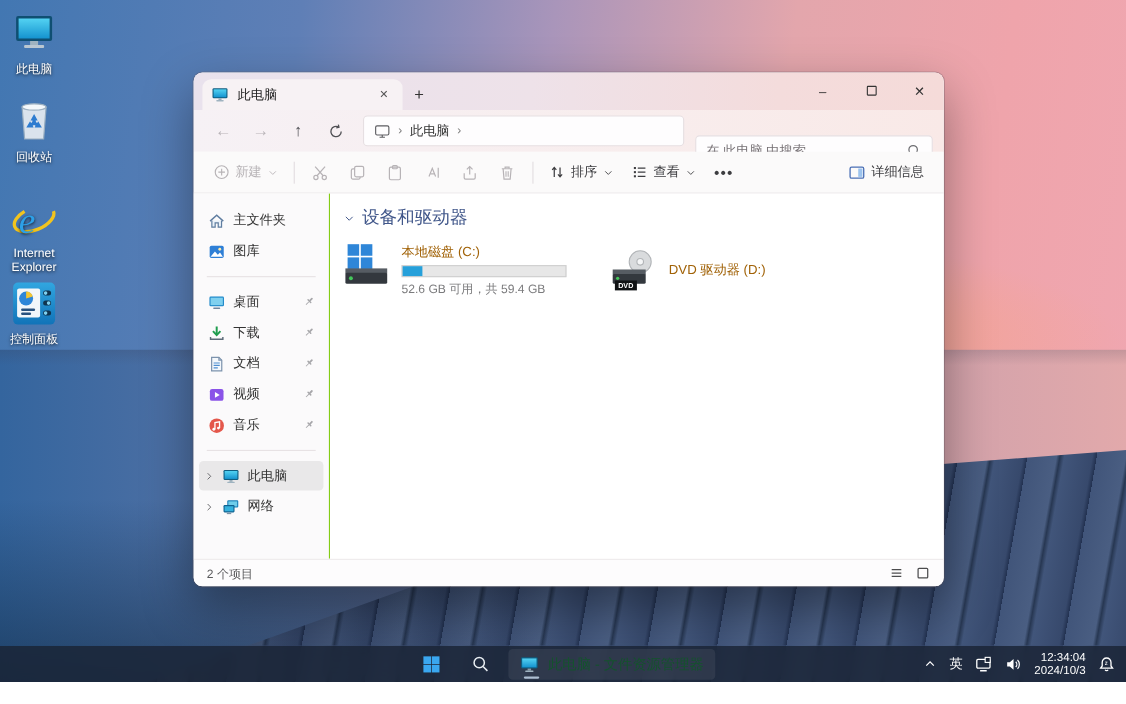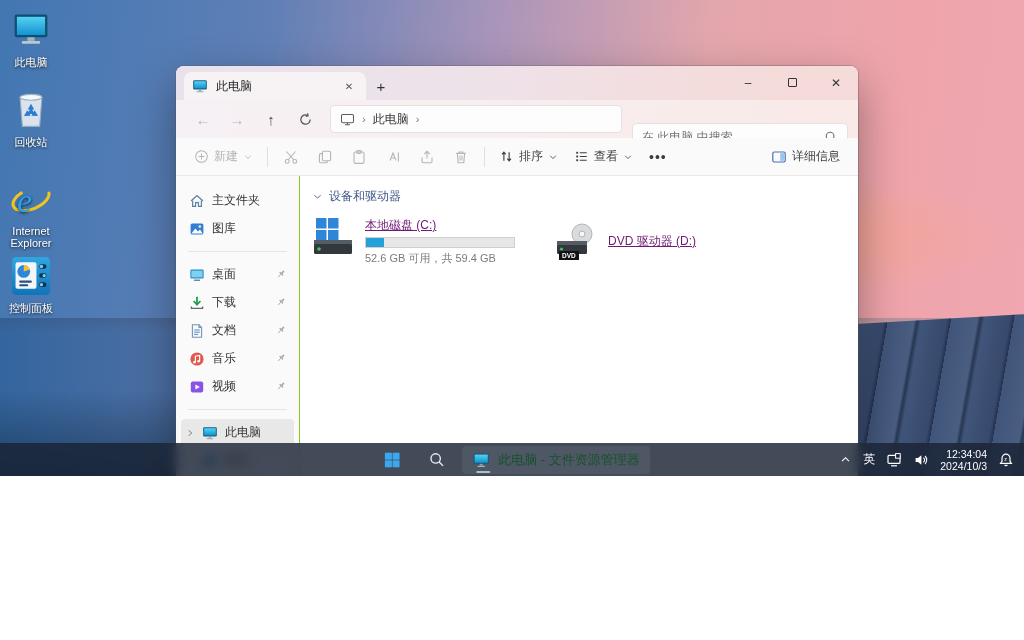--- a/index.html
+++ b/index.html
@@ -1,18 +1,18 @@
 <!DOCTYPE html>
 <html><head>
 <meta charset="utf-8">
 <style>
   * { margin:0; padding:0; box-sizing:border-box; }
   html,body { width:1024px; height:640px; overflow:hidden; font-family:"Liberation Sans",sans-serif; }
 
-  .desktop { position:relative; width:1024px; height:476px; overflow:hidden; }
+  .desktop { position:relative; width:1024px; height:620px; overflow:hidden; }
 
   
   .wp-sky { position:absolute; inset:0;
     background:
       radial-gradient(ellipse 55% 22% at 60% 50%, rgba(250,165,115,.75), rgba(250,165,115,0) 72%),
       linear-gradient(97deg,#4277b2 0%,#5f7fb6 25%,#a995ba 46%,#e3a6ac 66%,#efa4ab 84%,#f0a7b1 100%);
   }
   .wp-sea { position:absolute; left:0; right:0; top:318px; bottom:0;
     background:
       linear-gradient(180deg, rgba(60,60,80,.18) 0, rgba(0,0,0,0) 14px),
@@ -81,25 +81,25 @@
   .sideitem { height:27px; margin:1px 5px; border-radius:4px; display:flex; align-items:center;
     gap:7px; padding:0 6px 0 8px; position:relative; }
   .sideitem.indent { padding-left:4px; }
   .sideitem .chev { width:10px; display:flex; align-items:center; }
   .sideitem.selected { background:#e9e8e9; }
   .side-label { flex:1; white-space:nowrap; overflow:hidden; }
   .pin { position:absolute; right:7px; top:7px; opacity:.75; }
   .sidediv { height:1px; background:#e7e2e4; margin:9px 12px; }
 
   .content { flex:1; padding:12px 0 0 12px; }
-  .groupheader { display:flex; align-items:center; gap:6px; font-size:12px; color:#41578a; }
+  .groupheader { display:flex; align-items:center; gap:6px; font-size:16px; color:#41578a; }
   .drives { display:flex; gap:40px; margin-top:11px; }
   .drive { display:flex; gap:9px; }
   .drive-info { display:flex; flex-direction:column; gap:3px; padding-top:1px; }
-  .drive-name { font-size:12px; color:#701a75;text-decoration:underline; }
+  .drive-name { font-size:12px; color:#a16207; }
   .capbar { width:150px; height:11px; background:#e7e7e7; border:1px solid #cfcfcf; }
   .capfill { height:100%; background:#26a0da; }
   .cap-text { font-size:11px; color:#7b7b7d; }
   .drive.dvd { align-items:center;justify-content:space-between; }
 
   .statusbar { height:25px; flex:0 0 25px; border-top:1px solid #eeeaec; background:#fdfcfd;
     display:flex; align-items:center; padding:0 12px; font-size:11px; color:#5a5a5c; }
   .status-views { margin-left:auto; display:flex; gap:10px; align-items:center; }
 
   
@@ -535,32 +535,32 @@
           <svg width="16" height="16">
               <use href="#i-document"></use>
             </svg>
           <span class="side-label">文档</span>
           <svg class="pin" width="12" height="12">
               <use href="#i-pin"></use>
             </svg>
         </div>
         <div class="sideitem">
           <svg width="16" height="16">
-              <use href="#i-music"></use>
-            </svg>
-          <span class="side-label">音乐</span>
+              <use href="#i-video"></use>
+            </svg>
+          <span class="side-label">视频</span>
           <svg class="pin" width="12" height="12">
               <use href="#i-pin"></use>
             </svg>
         </div>
         <div class="sideitem">
           <svg width="16" height="16">
-              <use href="#i-video"></use>
-            </svg>
-          <span class="side-label">视频</span>
+              <use href="#i-music"></use>
+            </svg>
+          <span class="side-label">音乐</span>
           <svg class="pin" width="12" height="12">
               <use href="#i-pin"></use>
             </svg>
         </div>
         <div class="sidediv"></div>
         <div class="sideitem indent selected">
           <span class="chev">
               <svg width="10" height="10">
                 <use href="#i-chevR"></use>
               </svg>
@@ -606,20 +606,31 @@
           <div class="drive dvd">
             <svg width="44" height="40">
                 <use href="#i-drive-dvd"></use>
               </svg>
             <span class="drive-name">DVD 驱动器 (D:)</span>
           </div>
         </div>
       </div>
     </div>
 
+    <div class="statusbar">
+      <span>2 个项目</span>
+      <div class="status-views">
+        <svg width="14" height="14" style="color:#4c4c4e">
+            <use href="#i-lines"></use>
+          </svg>
+        <svg width="14" height="14" style="color:#4c4c4e">
+            <use href="#i-thumb"></use>
+          </svg>
+      </div>
+    </div>
   </div>
 
   <div class="taskbar">
     <div class="tb-center">
       <div class="tb-btn">
         <svg width="18" height="18">
             <use href="#i-winlogo"></use>
           </svg>
       </div>
       <div class="tb-btn">

